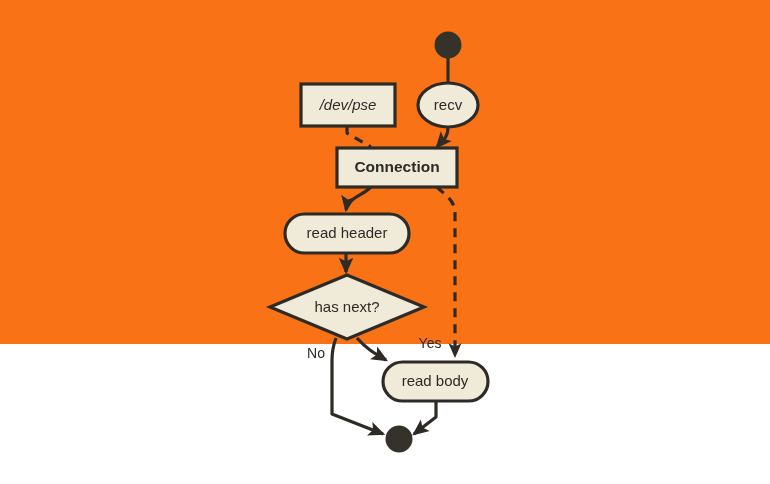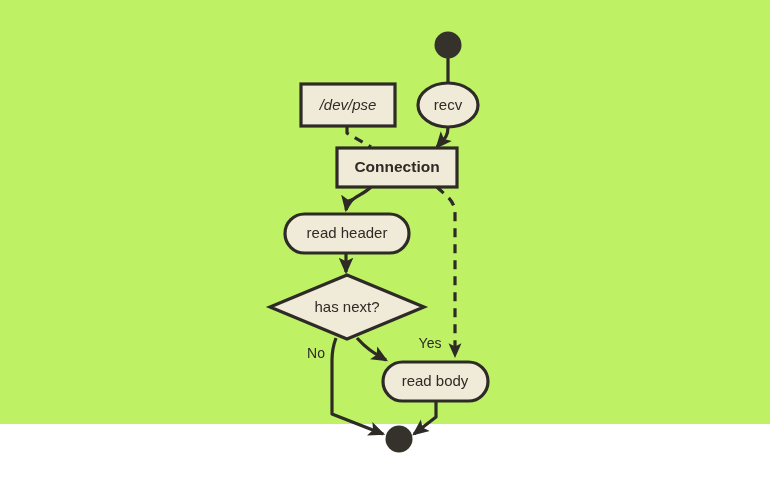--- a/index.html
+++ b/index.html
@@ -10,22 +10,22 @@
   }
   body {
     width: 770px;
     height: 484px;
     font-family: "Liberation Sans", sans-serif;
     overflow: hidden;
   }
   #diagram-canvas {
     position: relative;
     width: 770px;
-    height: 424px;
-    background: #bef264;
+    height: 344px;
+    background: #f97316;
   }
   svg#flow-svg {
     display: block;
     width: 770px;
     height: 484px;
   }
   .node-shape {
     fill: #f0ead9;
     stroke: #2e2b26;
     stroke-width: 3.2;

